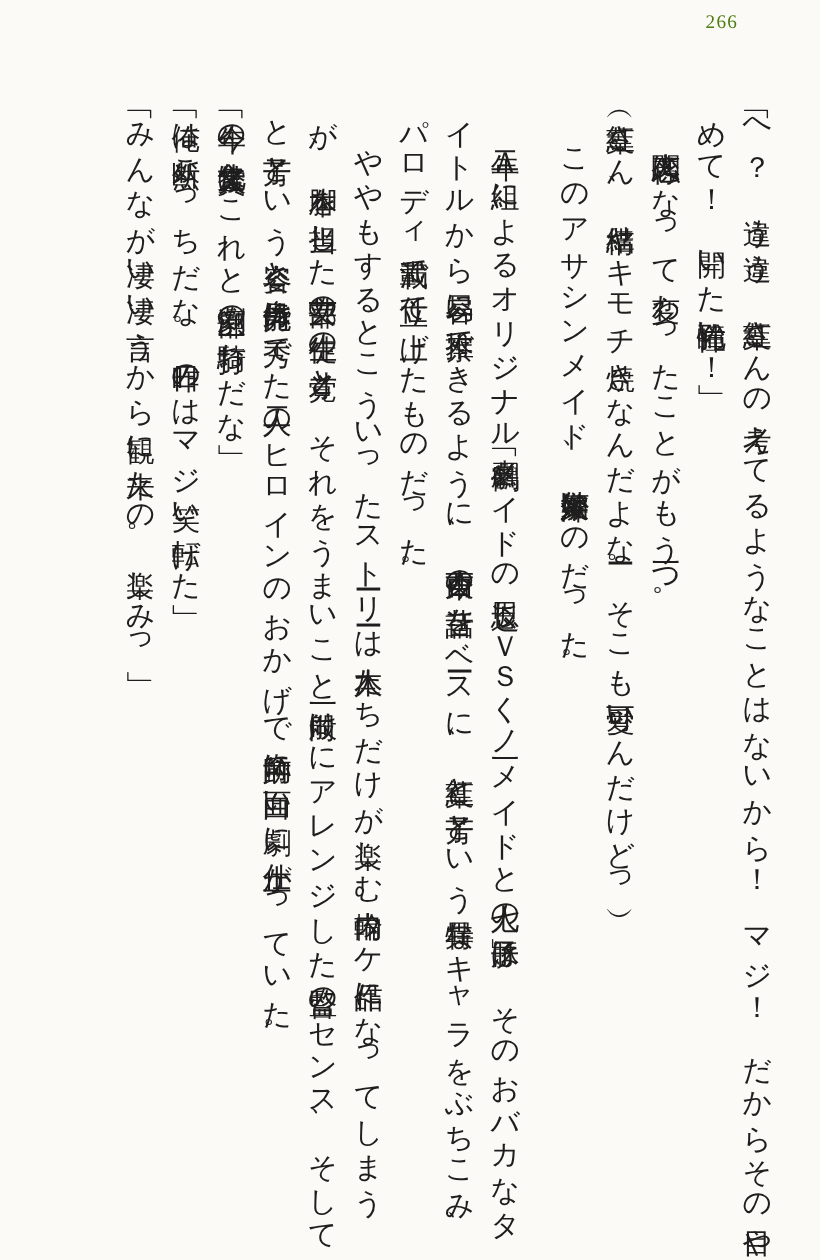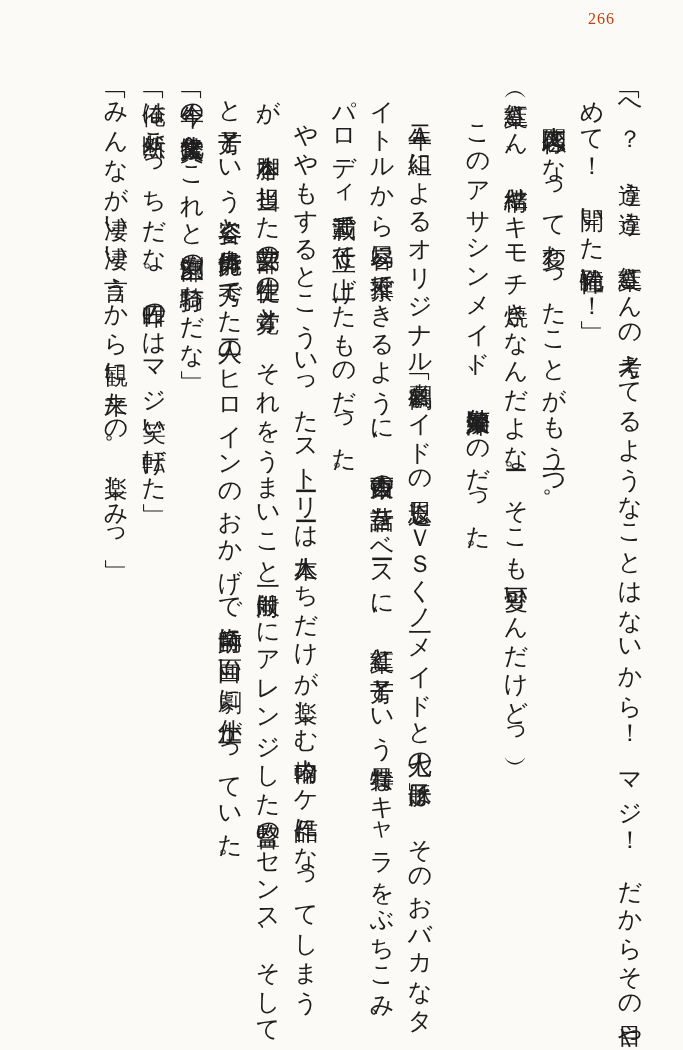--- a/index.html
+++ b/index.html
@@ -17,21 +17,21 @@
     position: relative;
     width: 683px;
     height: 1050px;
     background: #fbfaf7;
   }
   .page-number {
     position: absolute;
     top: 10px;
     right: 68px;
     font-size: 16px;
-    color: #c2410c;
+    color: #4d7c0f;
     letter-spacing: 1px;
   }
   .text-block {
     position: absolute;
     top: 84px;
     right: 34px;
     height: 956px;
     writing-mode: vertical-rl;
     text-orientation: mixed;
     font-size: 24px;

